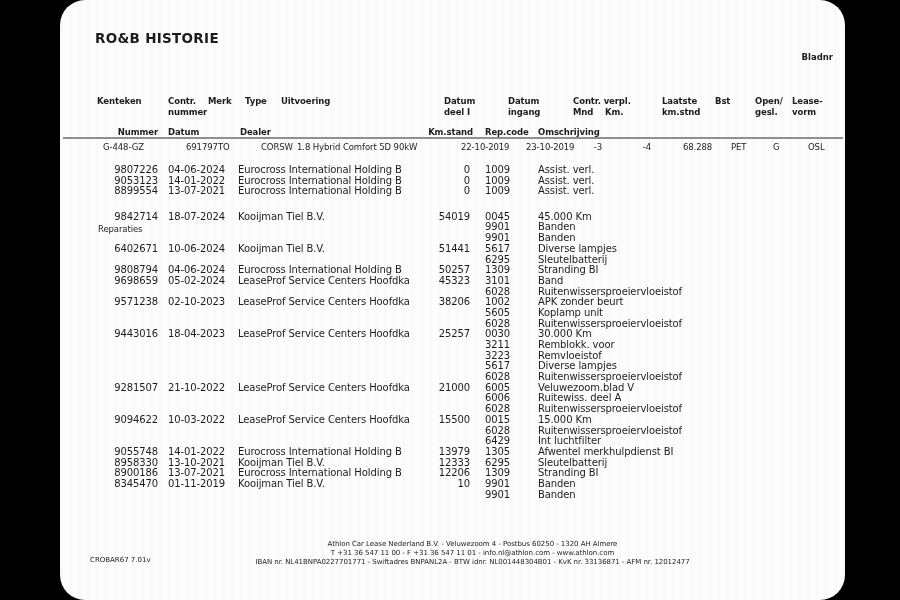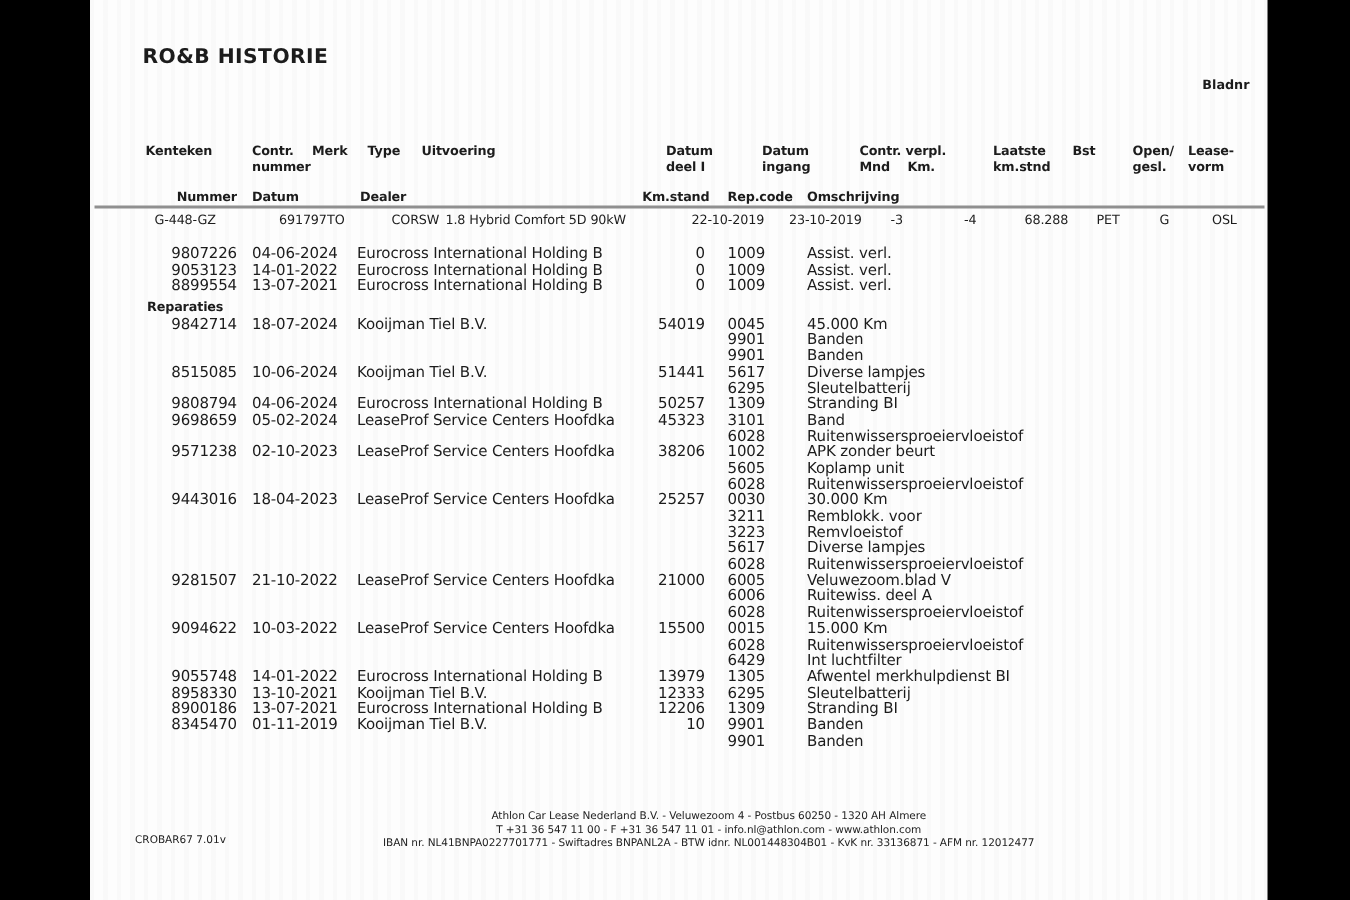--- a/index.html
+++ b/index.html
@@ -3,21 +3,21 @@
 <meta charset="utf-8">
 <style>
   html,body{margin:0;padding:0;}
   body{
     width:900px;height:600px;position:relative;overflow:hidden;
     background:#000;
     font-family:"DejaVu Sans","Liberation Sans",sans-serif;
   }
   .page{
     position:absolute;left:60px;top:0;width:785px;height:600px;
-    background:#fdfdfd;color:#1c1c1c;overflow:hidden;
+    background:#fdfdfd;color:#1c1c1c;overflow:hidden;border-radius:25px;
   }
   .page::before{
     content:"";position:absolute;inset:0;pointer-events:none;
     background:repeating-linear-gradient(90deg,rgba(0,0,0,0.014) 0 3px,rgba(0,0,0,0) 3px 9px);
   }
   .title{position:absolute;left:35px;top:30px;font-size:13.5px;font-weight:bold;letter-spacing:.3px;}
   .bladnr{position:absolute;right:12px;top:52px;font-size:8.5px;font-weight:bold;}
   .hdr1,.hdr2,.vrow{position:absolute;left:0;right:0;font-size:8.5px;}
   .hdr1{top:96px;height:24px;}
   .hdr1 span{position:absolute;top:0;font-weight:bold;white-space:pre-line;line-height:10.5px;letter-spacing:-.1px;}
@@ -37,21 +37,21 @@
   .v-mnd{left:500px;width:26px;text-align:right}.v-km{left:550px;width:25px;text-align:right}
   .v-lkm{left:607px}.v-bst{left:655px}.v-og{left:697px}.v-lv{left:732px}
   .records{position:absolute;top:164px;left:0;right:0;}
   .ln{position:relative;height:10.7px;font-size:10px;}
   .ln span{position:absolute;top:0;white-space:nowrap;letter-spacing:-.1px;}
   .c-num{left:38px;width:60px;text-align:right}
   .c-dat{left:108px}.c-dea{left:178px}
   .c-kms{left:348px;width:62px;text-align:right}
   .c-cod{left:425px}.c-oms{left:478px}
   .rep-line{position:relative;height:10.7px;margin-top:4px;}
-  .rep-label{position:absolute;left:38px;font-weight:bold;font-size:8.5px;letter-spacing:-.1px;}
+  .rep-label{position:absolute;left:38px;font-weight:normal;font-size:8.5px;letter-spacing:-.1px;margin-top:24px;}
   .footer{position:absolute;left:40px;right:0;top:540px;text-align:center;font-size:7px;line-height:9px;color:#222;letter-spacing:-.05px;}
   .version{position:absolute;left:30px;top:556px;font-size:7px;color:#222;}
 </style>
 </head>
 <body>
 
 <div class="page">
 
   <div class="title">RO&amp;B HISTORIE</div>
   <div class="bladnr">Bladnr</div>
@@ -147,21 +147,21 @@
         </div>
         <div class="ln">
           <span class="c-cod">9901</span>
           <span class="c-oms">Banden</span>
         </div>
         <div class="ln">
           <span class="c-cod">9901</span>
           <span class="c-oms">Banden</span>
         </div>
         <div class="ln">
-          <span class="c-num">8515085</span>
+          <span class="c-num">6402671</span>
           <span class="c-dat">10-06-2024</span>
           <span class="c-dea">Kooijman Tiel B.V.</span>
           <span class="c-kms">51441</span>
           <span class="c-cod">5617</span>
           <span class="c-oms">Diverse lampjes</span>
         </div>
         <div class="ln">
           <span class="c-cod">6295</span>
           <span class="c-oms">Sleutelbatterij</span>
         </div>

